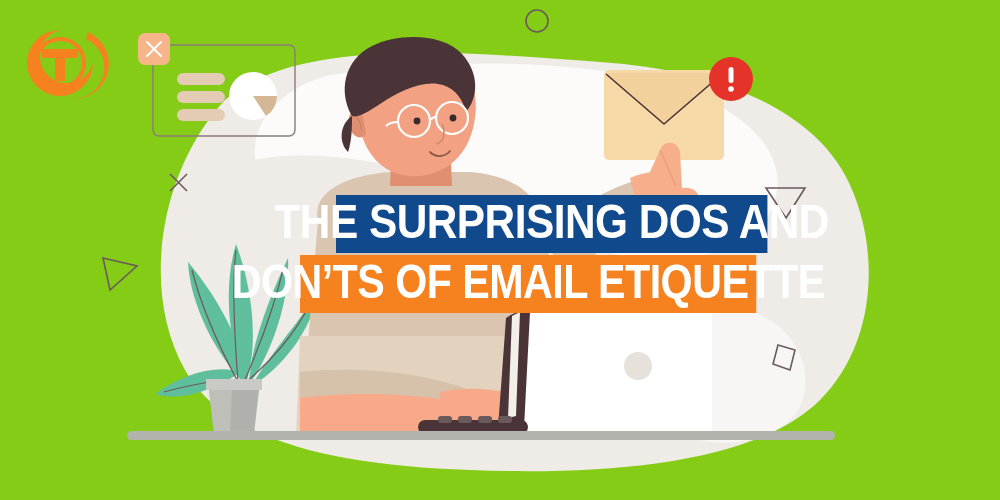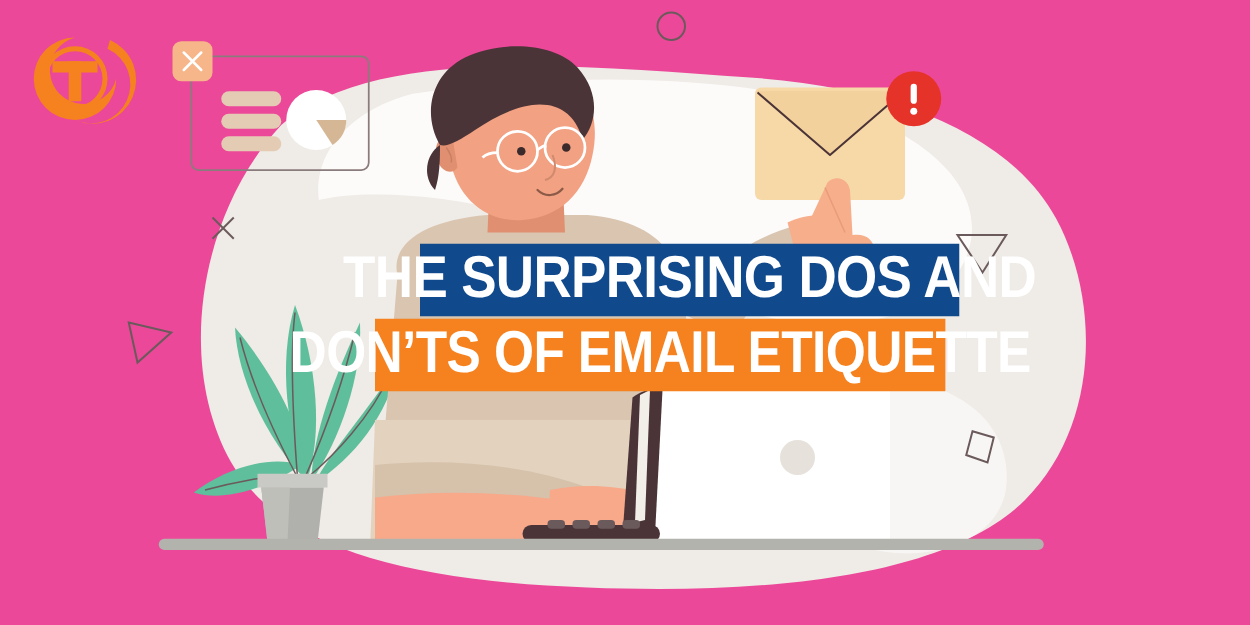--- a/index.html
+++ b/index.html
@@ -1,17 +1,17 @@
 <!DOCTYPE html>
 <html><head>
 <meta charset="utf-8">
 <style>
   html,body{margin:0;padding:0;background:#ffffff;}
   body{width:1000px;height:500px;overflow:hidden;font-family:"Liberation Sans",sans-serif;}
-  #stage{position:relative;width:1000px;height:500px;background:#ec4899;overflow:hidden;}
+  #stage{position:relative;width:1000px;height:500px;background:#84cc16;overflow:hidden;}
   #art{position:absolute;inset:0;width:1000px;height:500px;}
   .banner{
     position:absolute;
     display:flex;align-items:center;justify-content:center;
     font-family:"Liberation Sans",sans-serif;
     font-weight:700;
     color:#ffffff;
     letter-spacing:-0.5px;
     white-space:nowrap;
     box-sizing:border-box;

